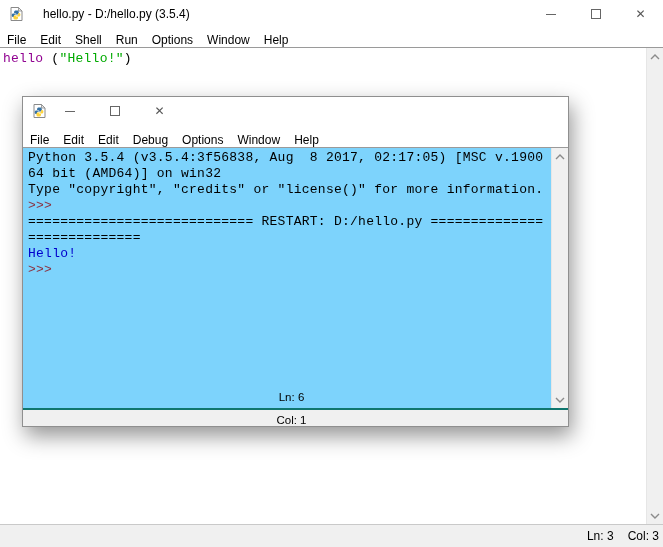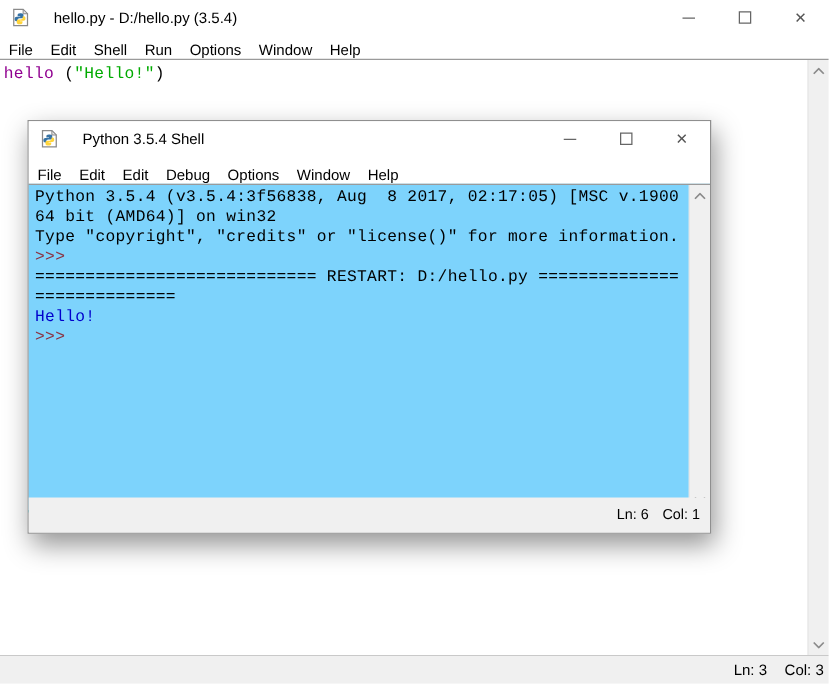--- a/index.html
+++ b/index.html
@@ -43,21 +43,21 @@
   .sb-btn { position:absolute; left:0; right:0; height:17px; display:flex; align-items:center; justify-content:center; }
   .sb-up { top:0; } .sb-down { bottom:0; }
 
   
   .statusbar {
     position:absolute; left:0; right:0; bottom:0; background:#f0f0f0;
     display:flex; align-items:center; justify-content:flex-end;
     font-size:12px; color:#000;
   }
   .statusbar-main { height:22px; gap:14px; padding-right:4px; }
-  .statusbar-shell { height:28px; gap:11px; padding-right:8px; font-size:11.5px; }
+  .statusbar-shell { height:16px; gap:11px; padding-right:8px; font-size:11.5px;flex-direction:column; }
 
   
   .shell-window {
     position:absolute; left:22px; top:96px; width:547px; height:331px;
     background:#fff; border:1px solid #8f8f8f;
     box-shadow: 3px 9px 20px rgba(0,0,0,0.42);
   }
   .shell-menubar { height:22px; }
   .shell-textarea {
     position:absolute; left:0; right:0; top:50px; bottom:16px;
@@ -134,21 +134,20 @@
 
   <div class="titlebar">
     <span style="display:flex;">
       <svg width="16" height="16" viewBox="0 0 16 16">
         <path d="M3 1.5h7.5L14 5v9.5H3z" fill="#ffffff" stroke="#8a8a8a" stroke-width="1"></path>
         <path d="M10.5 1.5L14 5h-3.5z" fill="#e6e6e6" stroke="#8a8a8a" stroke-width="0.8"></path>
         <path d="M8.1 4.6c-1.5 0-2 .6-2 1.5v.9h2.1v.4H5.3c-.9 0-1.6.6-1.6 1.8s.6 1.8 1.5 1.8h.8v-1c0-.8.7-1.5 1.6-1.5h1.9c.8 0 1.3-.6 1.3-1.4V6.1c0-.9-.7-1.5-1.9-1.5z" fill="#3672a4"></path>
         <path d="M8 13.4c1.5 0 2-.6 2-1.5V11H7.9v-.4h2.9c.9 0 1.6-.6 1.6-1.8 0-1.1-.5-1.8-1.4-1.8h-.8v1c0 .8-.7 1.5-1.6 1.5H6.7c-.8 0-1.3.6-1.3 1.4v1c0 .9.7 1.5 2 1.5z" fill="#ffd43b"></path>
       </svg>
     </span>
-    <span class="title-text">Python 3.5.4 Shell</span>
     <div class="win-controls">
       <div class="ctrl">
           <span class="glyph-min"></span>
         </div>
       <div class="ctrl">
           <span class="glyph-max"></span>
         </div>
       <div class="ctrl">
           <span class="glyph-close">✕</span>
         </div>

